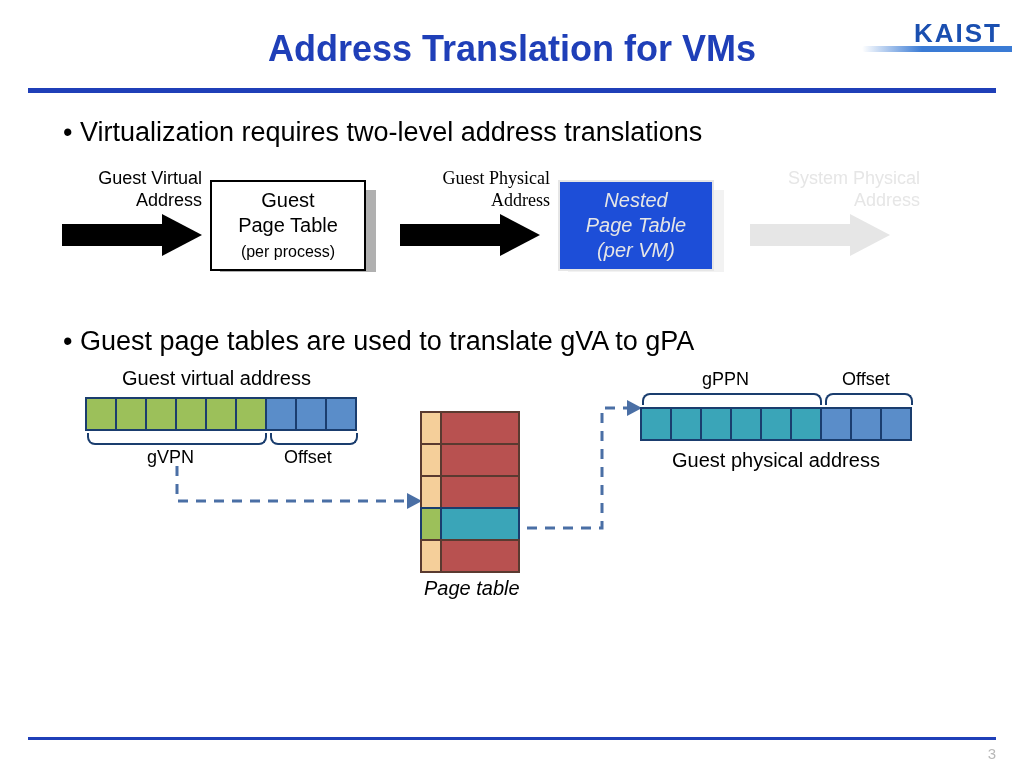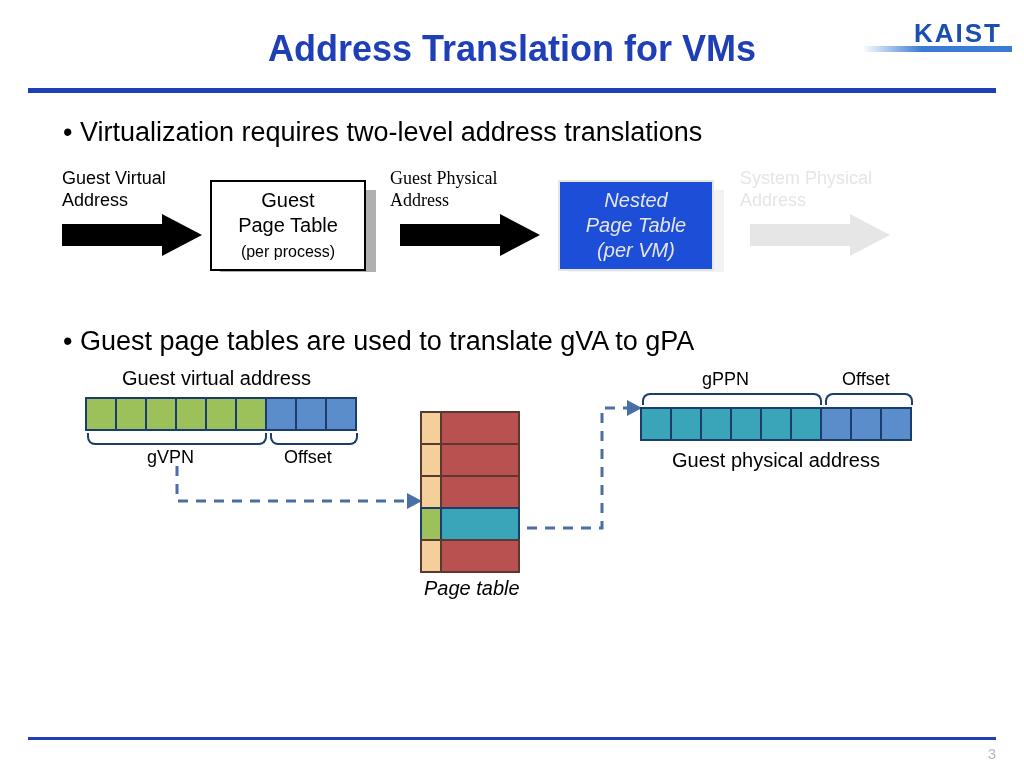--- a/index.html
+++ b/index.html
@@ -49,21 +49,21 @@
     font-size: 24px;
     margin-left: 80px;
     text-indent: -22px;
     margin-bottom: 14px;
   }
   .subbullet::before { content: "– "; }
 
   
   .pipeline { position: relative; height: 130px; margin: 20px 0 28px 0; }
   .pipe-label {
-    position: absolute; font-size: 18px; text-align: left; line-height: 1.2;
+    position: absolute; font-size: 18px; text-align: right; line-height: 1.2;
   }
   .faded { color: #e6e6e6; }
   .box {
     position: absolute;
     border: 2px solid #000;
     background: #fff;
     text-align: center;
     padding: 6px 10px;
     font-size: 20px;
     line-height: 1.25;

